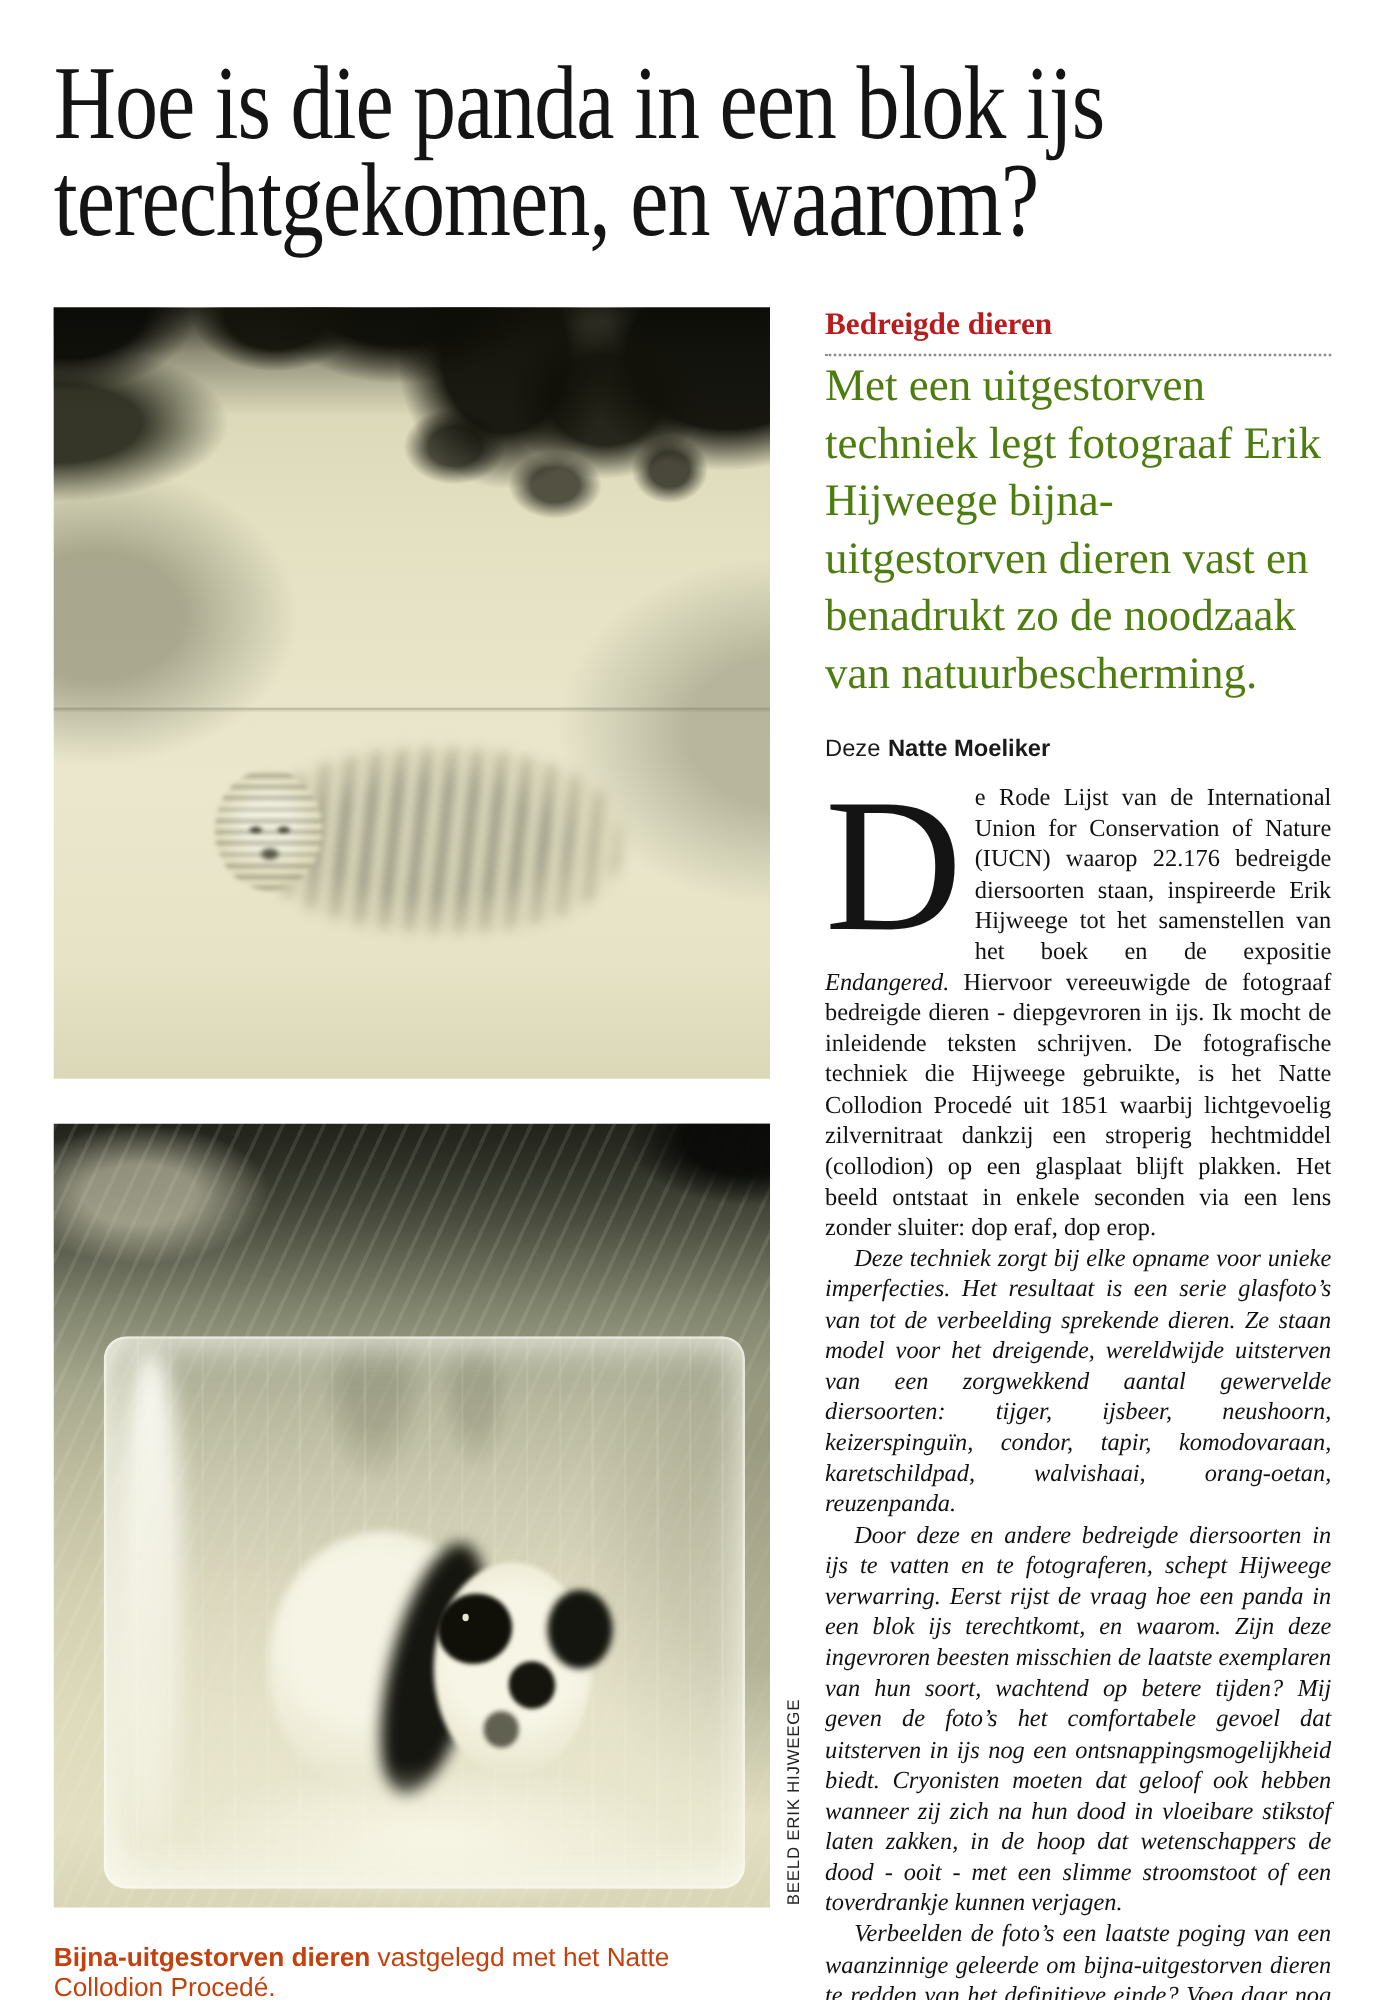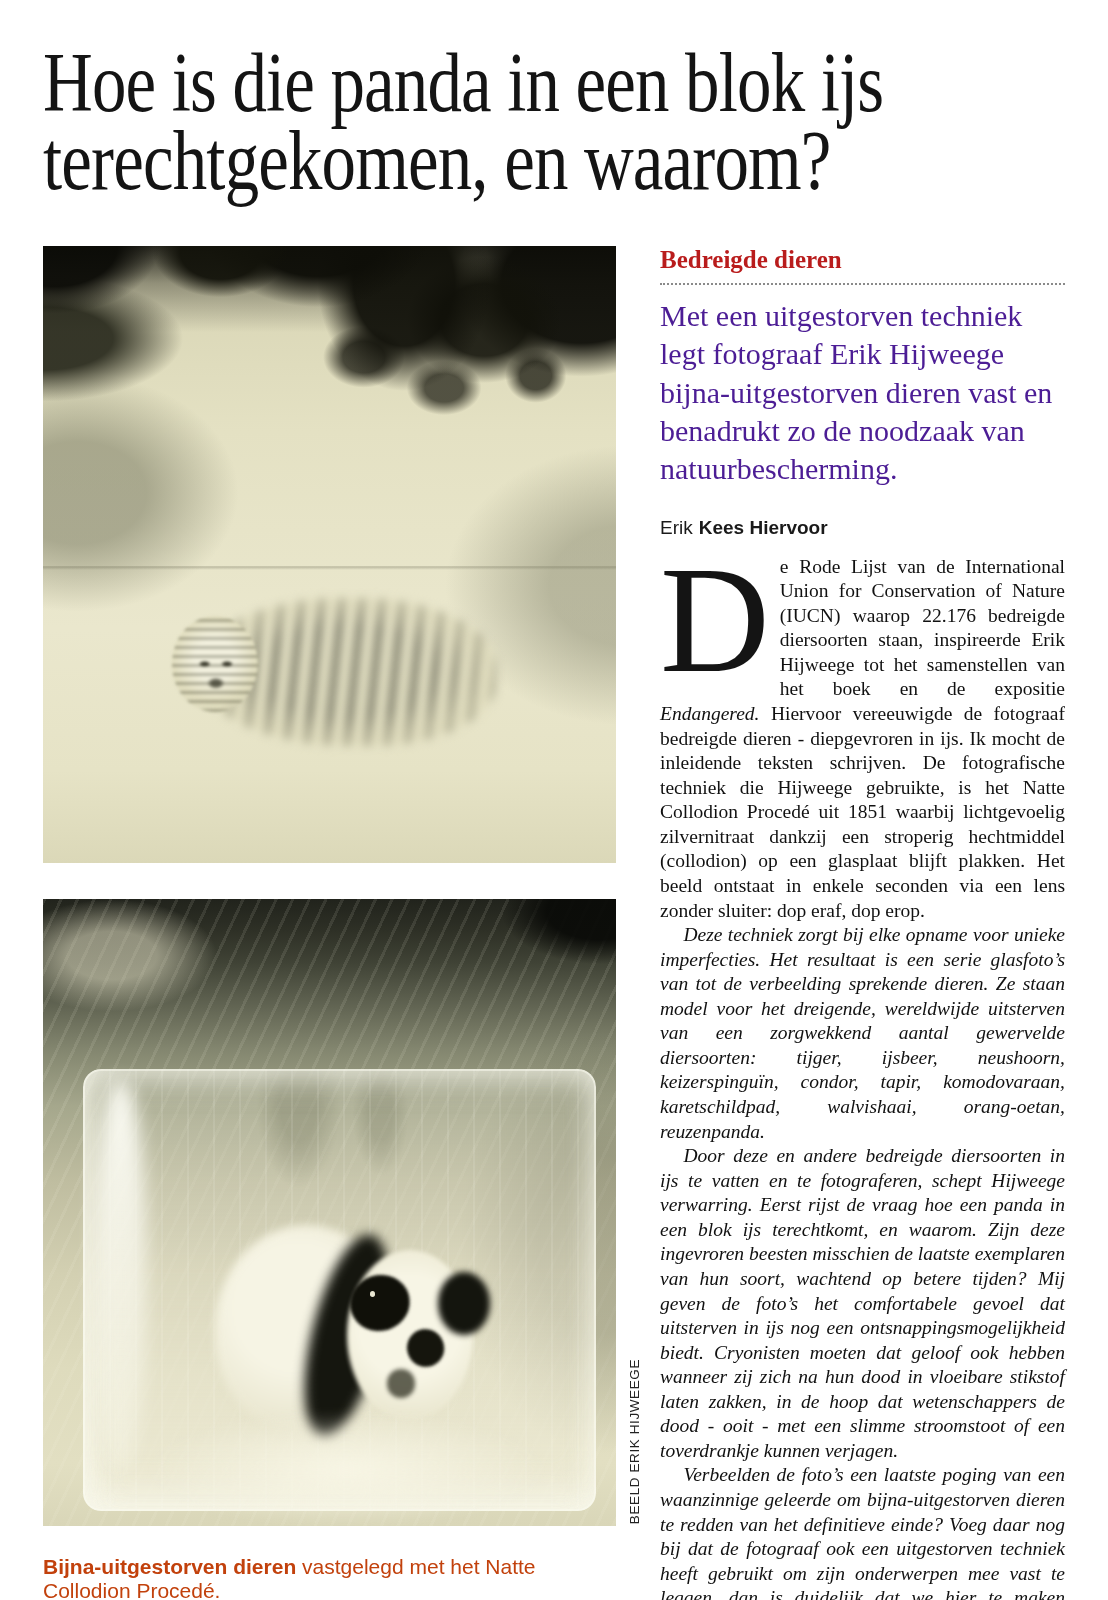--- a/index.html
+++ b/index.html
@@ -180,24 +180,24 @@
     font-weight: bold;
     font-size: 25px;
     line-height: 1.1;
     color: #b91c1c;
   }
   .dotted-rule {
     border-top: 2px dotted #8a8a8a;
     margin-top: 9px;
   }
   .standfirst {
-    margin-top: 12px;
-    font-size: 30px;
+    margin-top: 0;
+    font-size: 36px;
     line-height: 1.28;
-    color: #4c1d95;
+    color: #4d7c0f;
   }
   .byline {
     margin-top: 28px;
     font-family: "Liberation Sans", sans-serif;
     font-size: 19px;
     color: #1a1a1a;
   }
   .byline .prefix { margin-right: 6px; }
   .byline b { font-weight: bold; }
 
@@ -256,21 +256,21 @@
       <p class="caption"><b>Bijna-uitgestorven dieren</b><span> vastgelegd met het Natte Collodion Procedé.</span></p>
     </div>
 
     <div class="right-col">
 
       <h2 class="kicker">Bedreigde dieren</h2>
       <div class="dotted-rule"></div>
 
       <p class="standfirst">Met een uitgestorven techniek legt fotograaf Erik Hijweege bijna-uitgestorven dieren vast en benadrukt zo de noodzaak van natuurbescherming.</p>
 
-      <p class="byline"><span class="prefix">Erik</span><b>Kees Hiervoor</b></p>
+      <p class="byline"><span class="prefix">Deze</span><b>Natte Moeliker</b></p>
 
       <div class="body-text">
         <p><span class="dropcap">D</span><span>e Rode Lijst van de International Union for Conservation of Nature (IUCN) waarop 22.176 bedreigde diersoorten staan, inspireerde Erik Hijweege tot het samenstellen van het boek en de expositie </span><i>Endangered.</i><span> Hiervoor vereeuwigde de fotograaf bedreigde dieren - diepgevroren in ijs. Ik mocht de inleidende teksten schrijven. De fotografische techniek die Hijweege gebruikte, is het Natte Collodion Procedé uit 1851 waarbij lichtgevoelig zilvernitraat dankzij een stroperig hechtmiddel (collodion) op een glasplaat blijft plakken. Het beeld ontstaat in enkele seconden via een lens zonder sluiter: dop eraf, dop erop.</span></p>
         <p class="indent">Deze techniek zorgt bij elke opname voor unieke imperfecties. Het resultaat is een serie glasfoto’s van tot de verbeelding sprekende dieren. Ze staan model voor het dreigende, wereldwijde uitsterven van een zorgwekkend aantal gewervelde diersoorten: tijger, ijsbeer, neushoorn, keizerspinguïn, condor, tapir, komodovaraan, karetschildpad, walvishaai, orang-oetan, reuzenpanda.</p>
         <p class="indent">Door deze en andere bedreigde diersoorten in ijs te vatten en te fotograferen, schept Hijweege verwarring. Eerst rijst de vraag hoe een panda in een blok ijs terechtkomt, en waarom. Zijn deze ingevroren beesten misschien de laatste exemplaren van hun soort, wachtend op betere tijden? Mij geven de foto’s het comfortabele gevoel dat uitsterven in ijs nog een ontsnappingsmogelijkheid biedt. Cryonisten moeten dat geloof ook hebben wanneer zij zich na hun dood in vloeibare stikstof laten zakken, in de hoop dat wetenschappers de dood - ooit - met een slimme stroomstoot of een toverdrankje kunnen verjagen.</p>
         <p class="indent">Verbeelden de foto’s een laatste poging van een waanzinnige geleerde om bijna-uitgestorven dieren te redden van het definitieve einde? Voeg daar nog bij dat de fotograaf ook een uitgestorven techniek heeft gebruikt om zijn onderwerpen mee vast te leggen, dan is duidelijk dat we hier te maken hebben met een fotoproject dat de noodzaak van natuurbescherming geraffineerd en met humor in beeld brengt.</p>
       </div>
 
     </div>
   </div>

